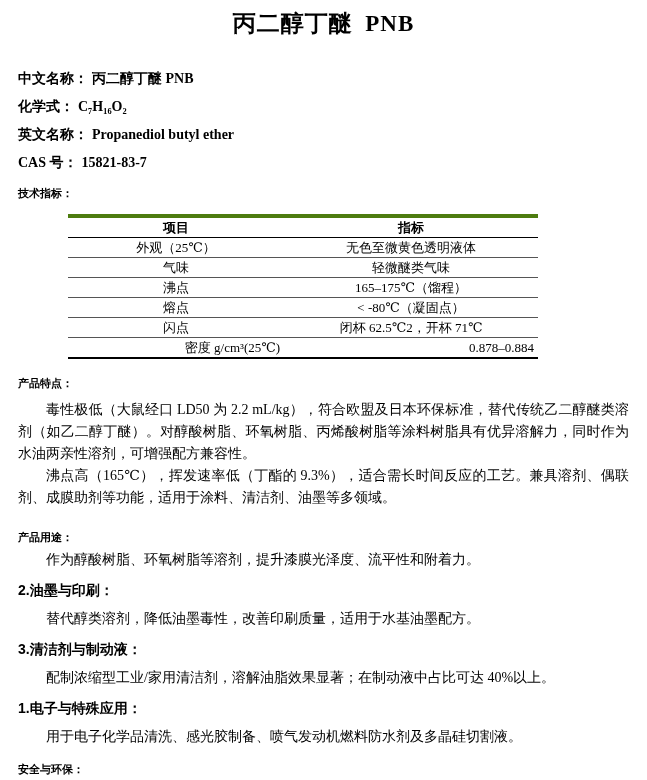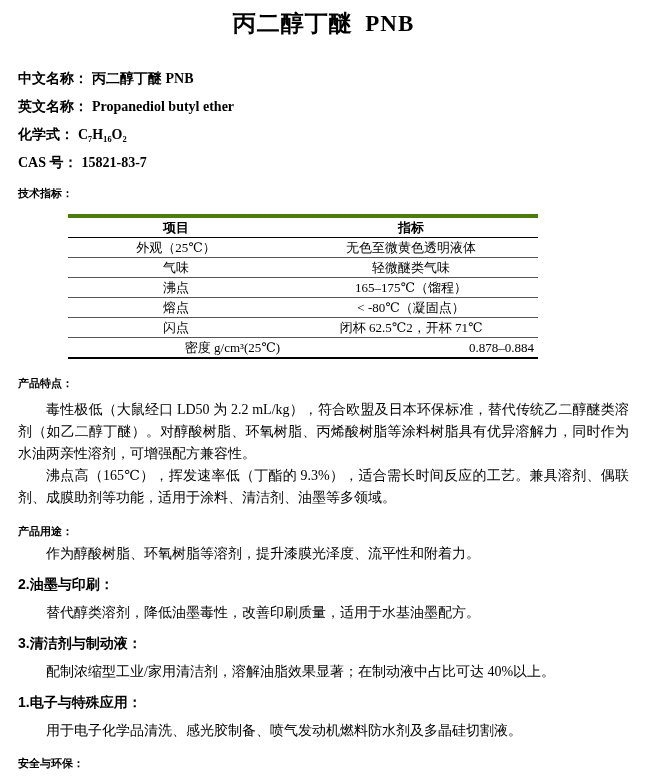--- a/index.html
+++ b/index.html
@@ -60,21 +60,21 @@
   table.specs tr:last-child td { border-bottom: none; text-align: right; }
   table.specs col.c1 { width: 46%; }
   table.specs col.c2 { width: 54%; }
   .para {
     text-indent: 2em;
     line-height: 22px;
     text-align: justify;
     margin-top: 0;
   }
   .features-block { margin-top: 12px; }
-  .uses-block { margin-top: 10px; }
+  .uses-block { margin-top: 16px; }
   .use-title {
     font-family: "Liberation Sans", "DejaVu Sans", sans-serif;
     font-weight: bold;
     font-size: 14px;
     line-height: 20px;
     margin: 9px 0 8px 0;
   }
   .use-text {
     text-indent: 2em;
     line-height: 22px;
@@ -88,24 +88,24 @@
 
 <div class="page">
 
   <h1 class="doc-title">丙二醇丁醚 PNB</h1>
 
   <div class="meta-block">
     <div class="meta-line">
       <span class="meta-label">中文名称：</span><span class="meta-value">丙二醇丁醚 PNB</span>
     </div>
     <div class="meta-line">
-      <span class="meta-label">英文名称：</span><span class="meta-value">Propanediol butyl ether</span>
+      <span class="meta-label">化学式：</span><span class="meta-value">C₇H₁₆O₂</span>
     </div>
     <div class="meta-line">
-      <span class="meta-label">化学式：</span><span class="meta-value">C₇H₁₆O₂</span>
+      <span class="meta-label">英文名称：</span><span class="meta-value">Propanediol butyl ether</span>
     </div>
     <div class="meta-line">
       <span class="meta-label">CAS 号：</span><span class="meta-value">15821-83-7</span>
     </div>
   </div>
 
   <div class="sec-heading">技术指标：</div>
 
   <table class="specs">
     <colgroup>

